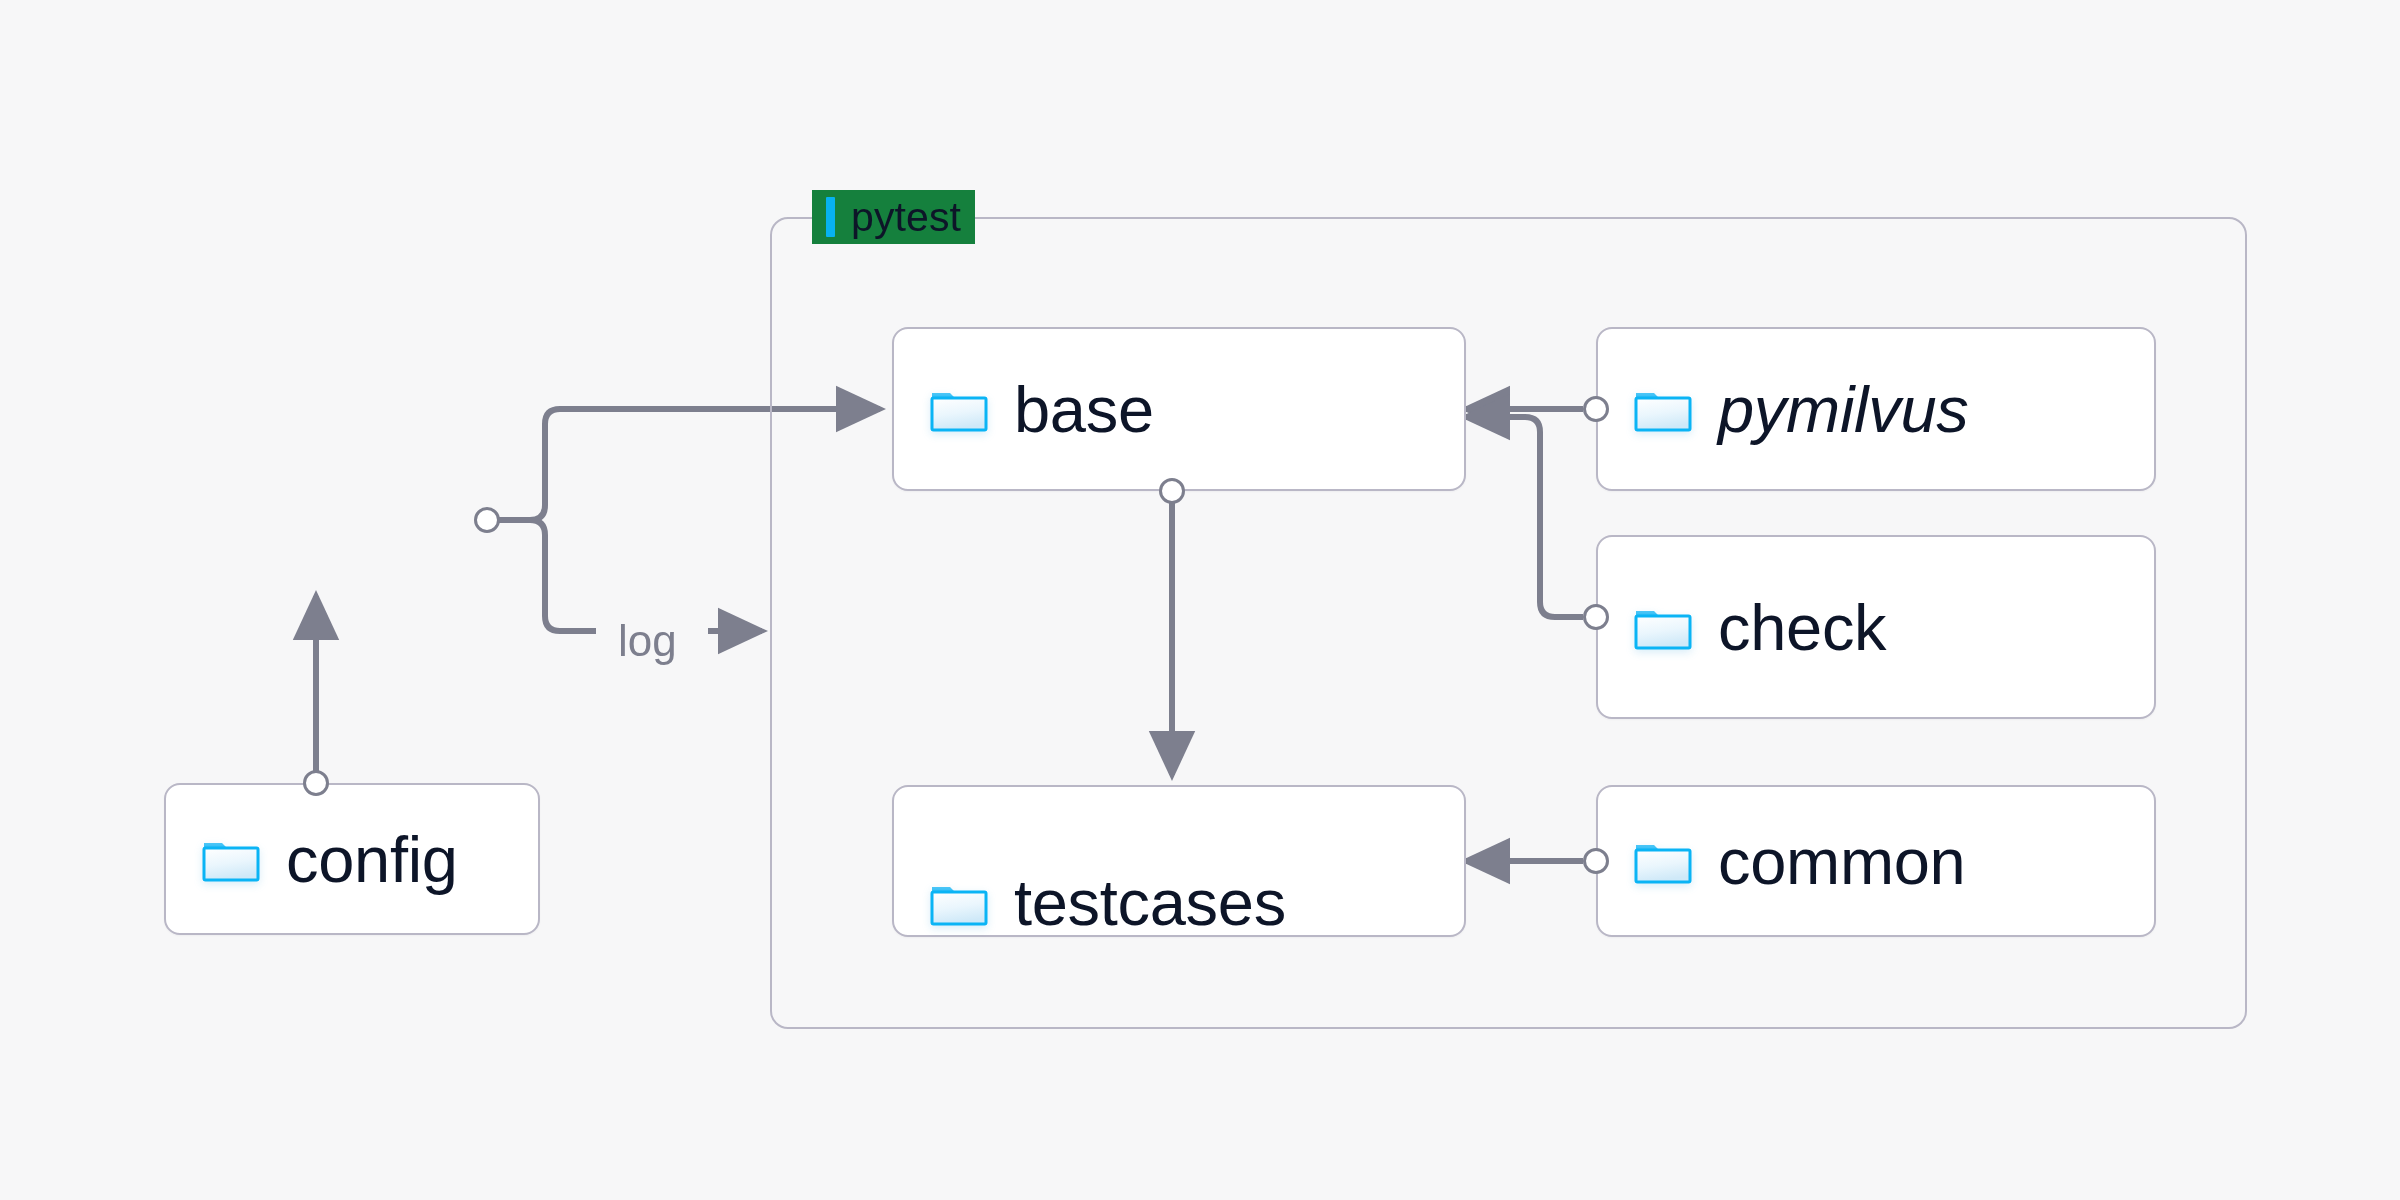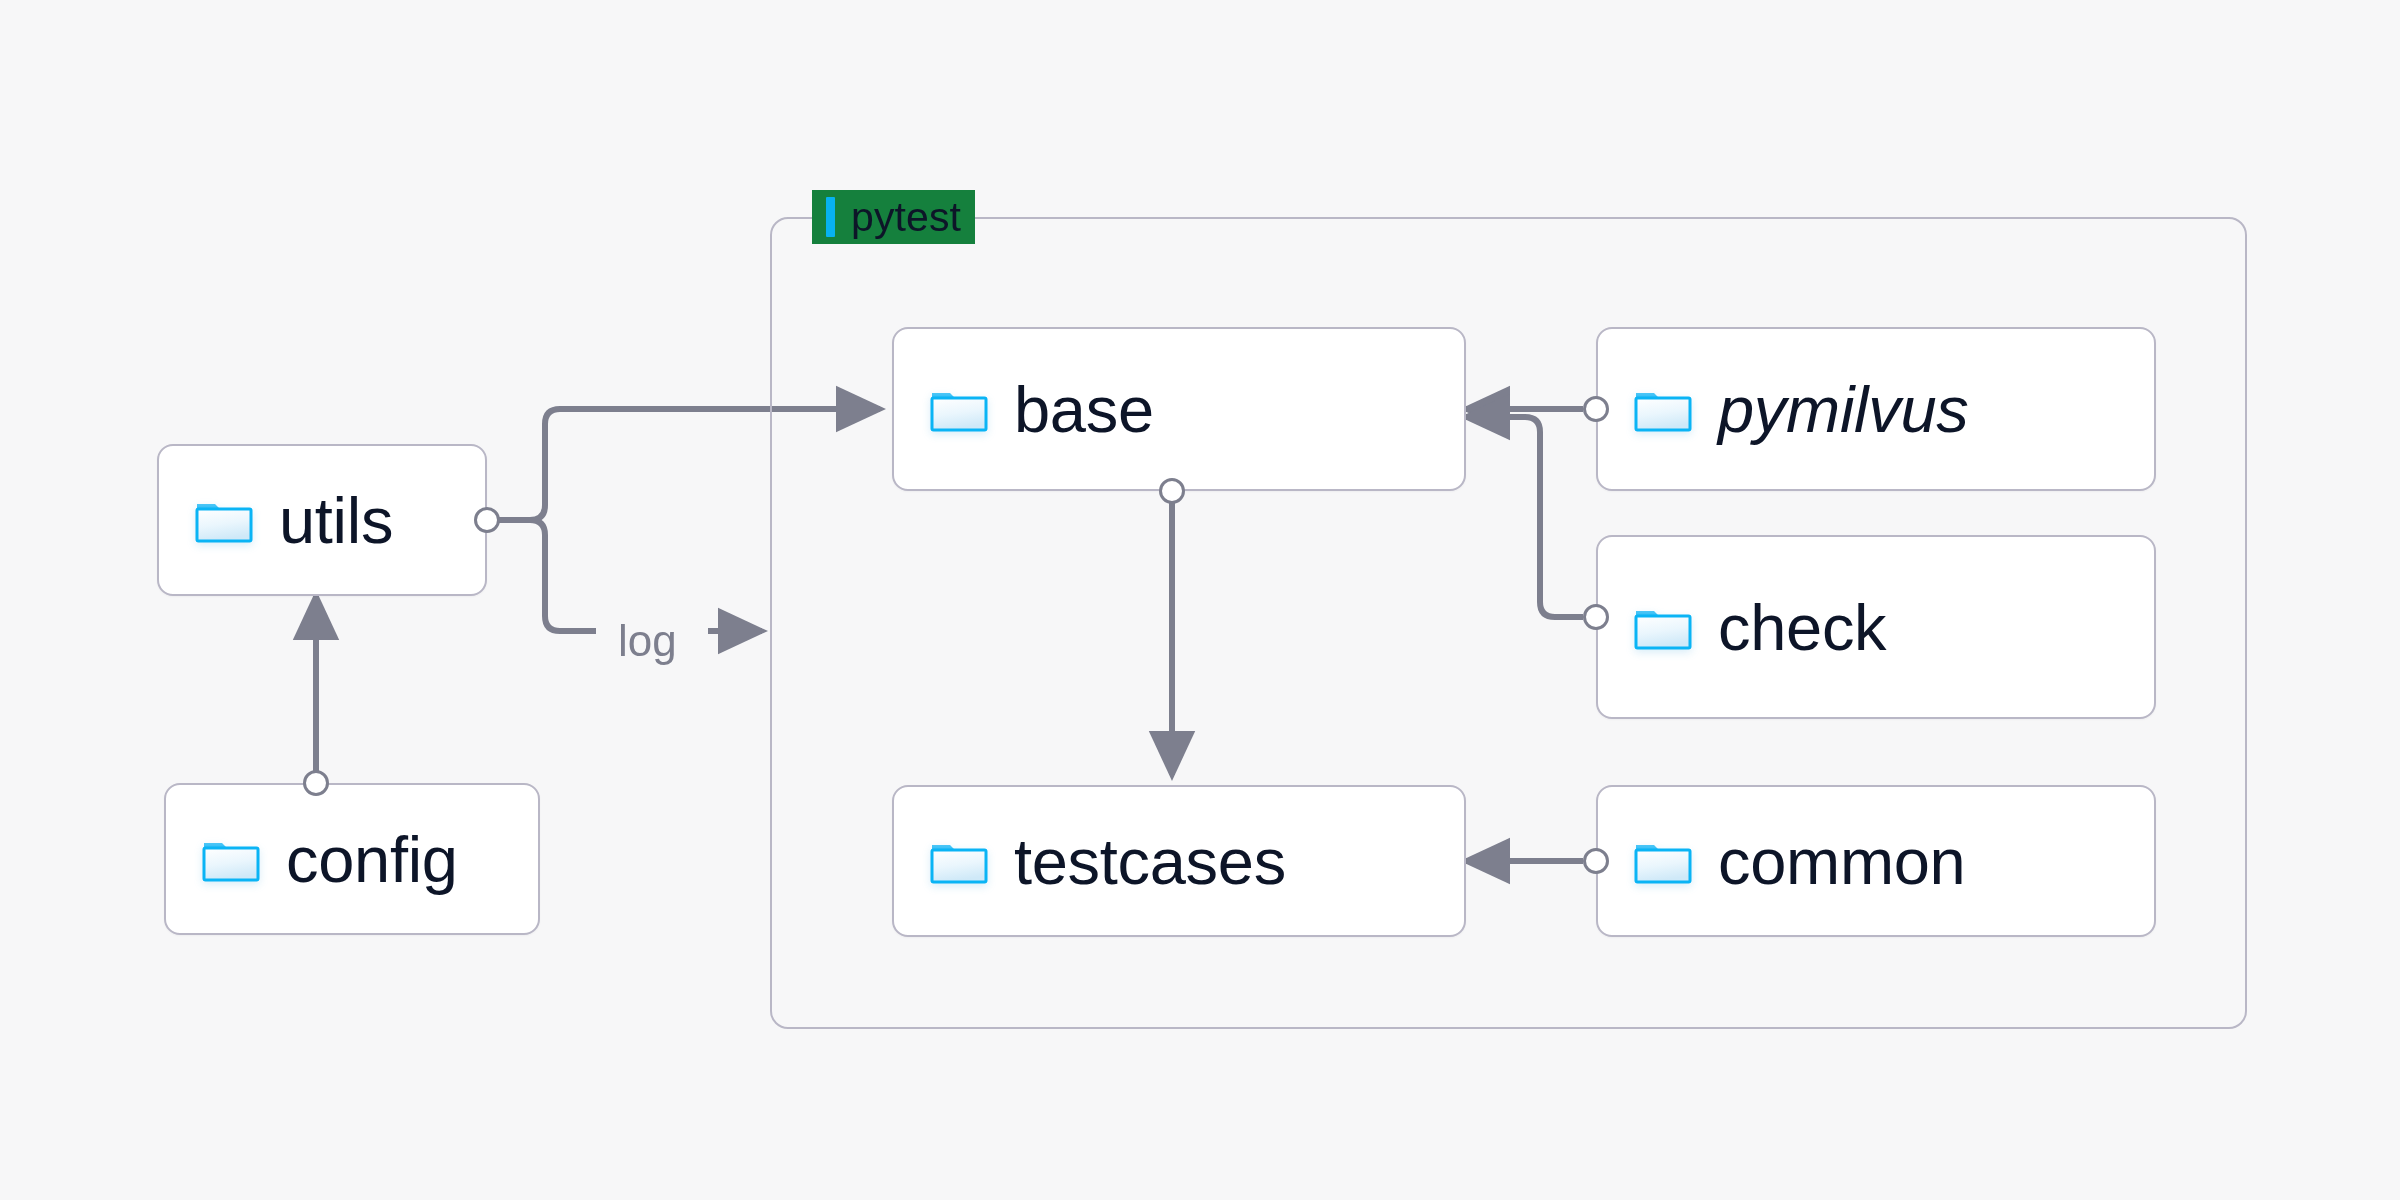--- a/index.html
+++ b/index.html
@@ -156,29 +156,20 @@
     </g>
   </svg>
 
   <div class="group-box" style="left:770px; top:217px; width:1477px; height:812px;"></div>
 
   <div class="group-label" style="left:812px; top:190px;">
     <span class="group-accent"></span>
     <span class="group-title">pytest</span>
   </div>
 
-  <div class="node" style="left:157px; top:444px; width:330px; height:152px;">
-    <div class="node-inner">
-      <svg class="folder-icon" viewBox="0 0 58 48">
-        <path d="M2 8 h18 l5 5 h12 v6 h-35 z" fill="url(#folderTab)"></path>
-        <rect x="2" y="13" width="54" height="32" rx="1.5" fill="url(#folderFill)" stroke="#0ab4f5" stroke-width="3"></rect>
-      </svg>
-      <span class="node-label">utils</span>
-    </div>
-  </div>
   <div class="port" style="left:474px; top:507px;"></div>
 
   <div class="node" style="left:164px; top:783px; width:376px; height:152px;text-align:right;">
     <div class="node-inner">
       <svg class="folder-icon" viewBox="0 0 58 48">
         <path d="M2 8 h18 l5 5 h12 v6 h-35 z" fill="url(#folderTab)"></path>
         <rect x="2" y="13" width="54" height="32" rx="1.5" fill="url(#folderFill)" stroke="#0ab4f5" stroke-width="3"></rect>
       </svg>
       <span class="node-label">config</span>
     </div>
@@ -189,21 +180,21 @@
     <div class="node-inner">
       <svg class="folder-icon" viewBox="0 0 58 48">
         <path d="M2 8 h18 l5 5 h12 v6 h-35 z" fill="url(#folderTab)"></path>
         <rect x="2" y="13" width="54" height="32" rx="1.5" fill="url(#folderFill)" stroke="#0ab4f5" stroke-width="3"></rect>
       </svg>
       <span class="node-label">base</span>
     </div>
   </div>
   <div class="port" style="left:1159px; top:478px;"></div>
 
-  <div class="node" style="left:892px; top:785px; width:574px; height:152px;">
+  <div class="node" style="left:892px; top:785px; width:574px; height:152px;align-items:flex-end;">
     <div class="node-inner">
       <svg class="folder-icon" viewBox="0 0 58 48">
         <path d="M2 8 h18 l5 5 h12 v6 h-35 z" fill="url(#folderTab)"></path>
         <rect x="2" y="13" width="54" height="32" rx="1.5" fill="url(#folderFill)" stroke="#0ab4f5" stroke-width="3"></rect>
       </svg>
       <span class="node-label">testcases</span>
     </div>
   </div>
 
   <div class="node" style="left:1596px; top:327px; width:560px; height:164px;font-style:italic;">

